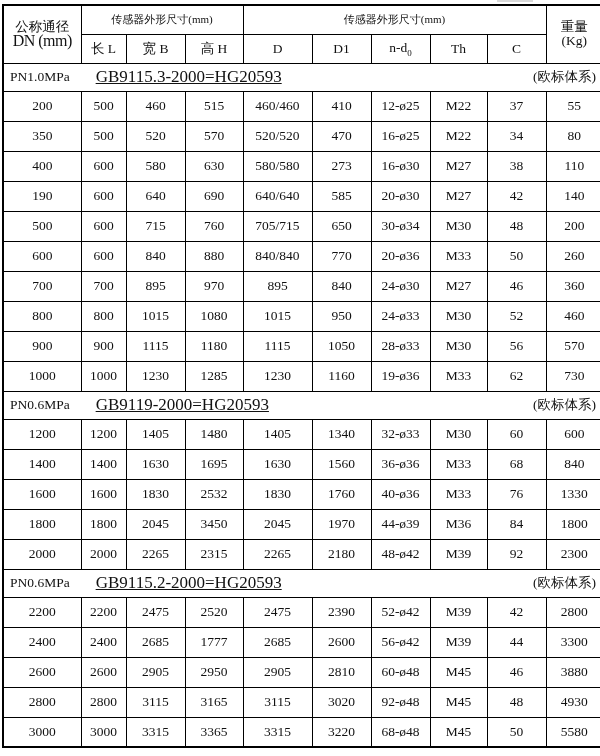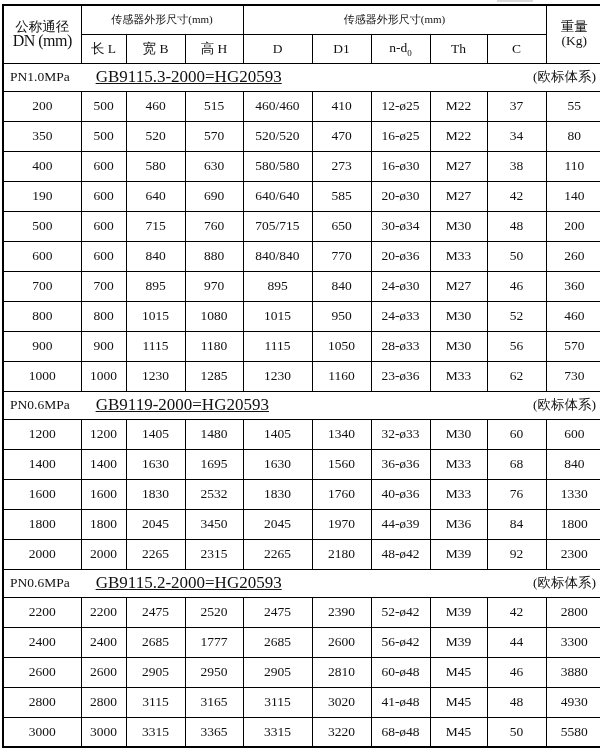--- a/index.html
+++ b/index.html
@@ -220,21 +220,21 @@
         <td class="data-cell">56</td>
         <td class="data-cell">570</td>
       </tr>
       <tr>
         <td class="data-cell">1000</td>
         <td class="data-cell">1000</td>
         <td class="data-cell">1230</td>
         <td class="data-cell">1285</td>
         <td class="data-cell">1230</td>
         <td class="data-cell">1160</td>
-        <td class="data-cell">23-ø36</td>
+        <td class="data-cell">19-ø36</td>
         <td class="data-cell">M33</td>
         <td class="data-cell">62</td>
         <td class="data-cell">730</td>
       </tr>
       <tr class="section-row">
         <td colspan="10">
           <div class="section-inner">
             <div class="section-left">
               <span class="section-pressure">PN0.6MPa</span>
               <span class="section-standard">GB9119-2000=HG20593</span>
@@ -350,21 +350,21 @@
         <td class="data-cell">46</td>
         <td class="data-cell">3880</td>
       </tr>
       <tr>
         <td class="data-cell">2800</td>
         <td class="data-cell">2800</td>
         <td class="data-cell">3115</td>
         <td class="data-cell">3165</td>
         <td class="data-cell">3115</td>
         <td class="data-cell">3020</td>
-        <td class="data-cell">41-ø48</td>
+        <td class="data-cell">92-ø48</td>
         <td class="data-cell">M45</td>
         <td class="data-cell">48</td>
         <td class="data-cell">4930</td>
       </tr>
       <tr>
         <td class="data-cell">3000</td>
         <td class="data-cell">3000</td>
         <td class="data-cell">3315</td>
         <td class="data-cell">3365</td>
         <td class="data-cell">3315</td>

